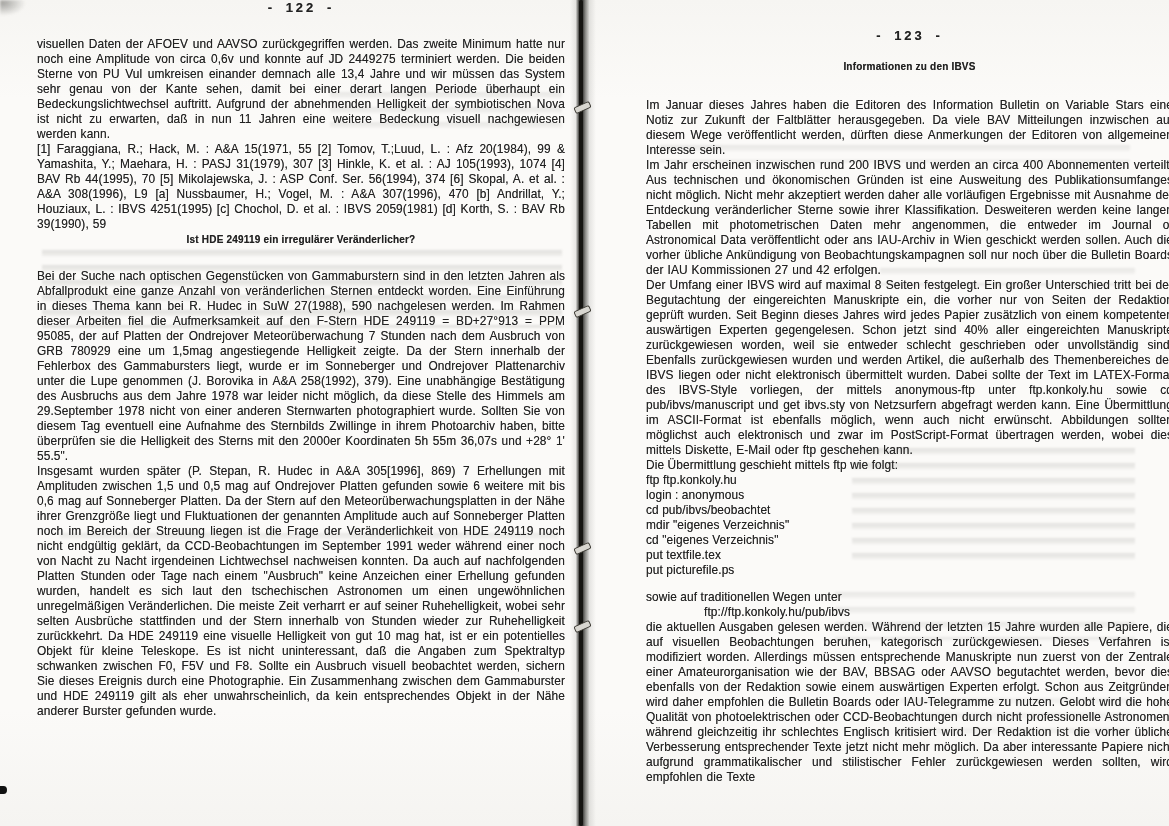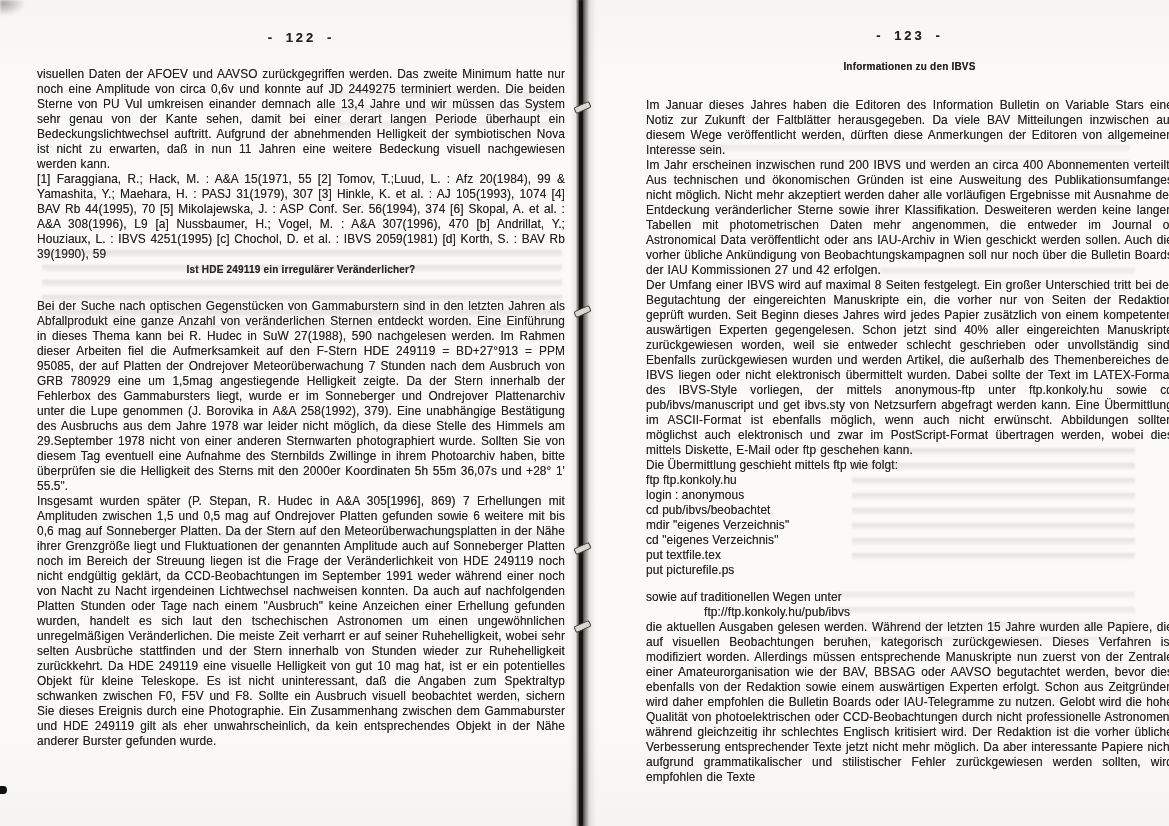--- a/index.html
+++ b/index.html
@@ -15,21 +15,21 @@
     background: linear-gradient(180deg, #f6f5f2 0%, #fbfaf8 12%, #fbfaf8 86%, #f5f4f1 100%);
     color: #222;
   }
   .page {
     position: absolute; top: 0; height: 100%;
     font-size: 11.9px; line-height: 15px;
     letter-spacing: 0.1px;
     text-shadow: 0 0 0.5px rgba(30,30,30,0.55);
     box-sizing: border-box;
   }
-  .page-left  { left: 37px;  width: 528px; padding-top: 30px; }
+  .page-left  { left: 37px;  width: 528px; }
   .page-right { left: 646px; width: 527px; padding-top: 28px; }
   .pagenum {
     text-align: center; font-weight: bold; font-size: 13px;
     letter-spacing: 3px; word-spacing: 4px;
     margin: 0 0 22px 0;
   }
   .page-right .pagenum { margin-bottom: 16px; }
   .heading {
     text-align: center; font-weight: bold; font-size: 10px;
     margin: 0 0 22px 0; letter-spacing: 0.2px;

